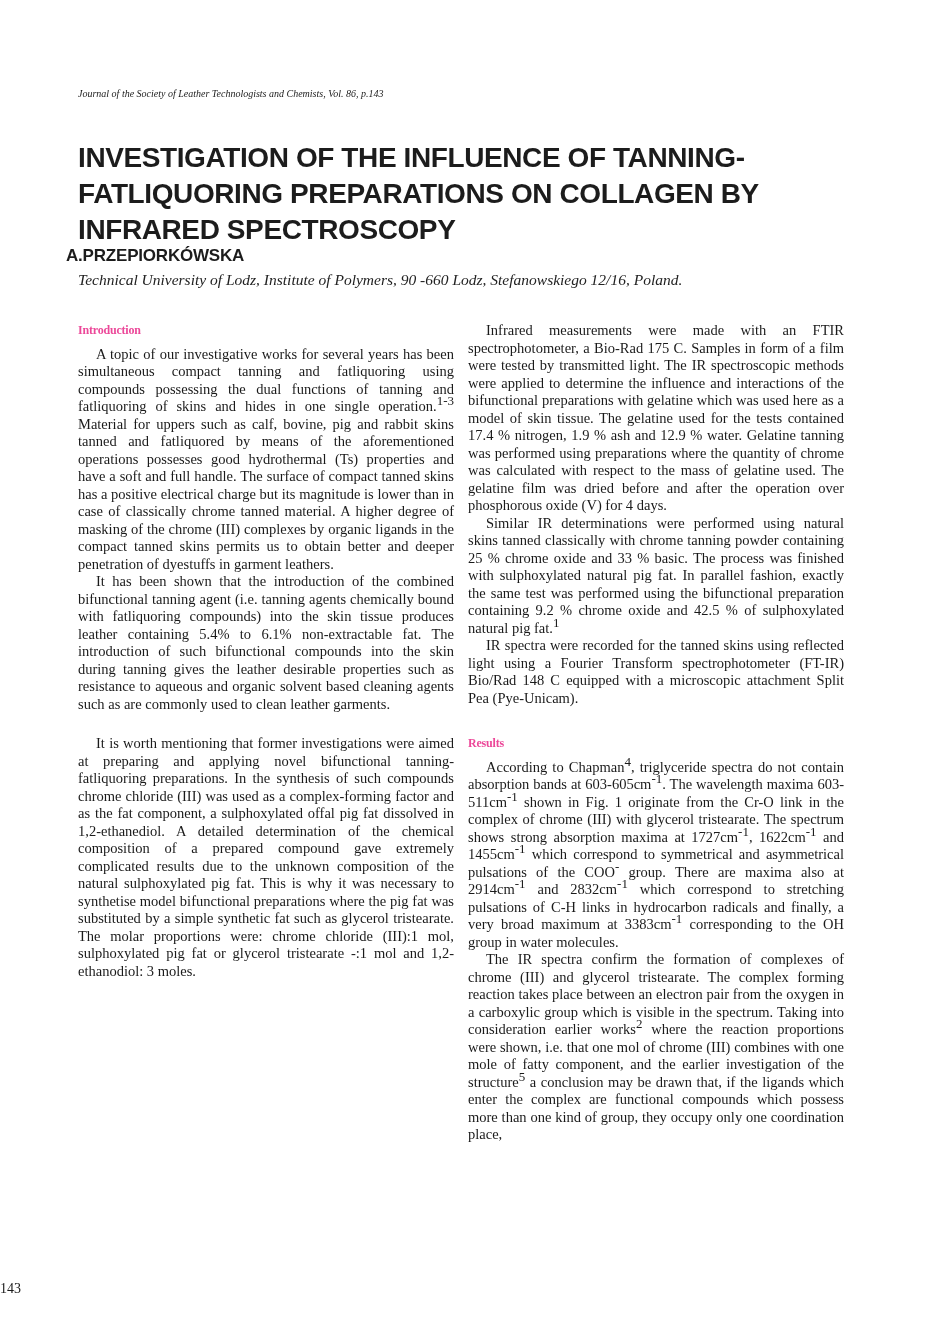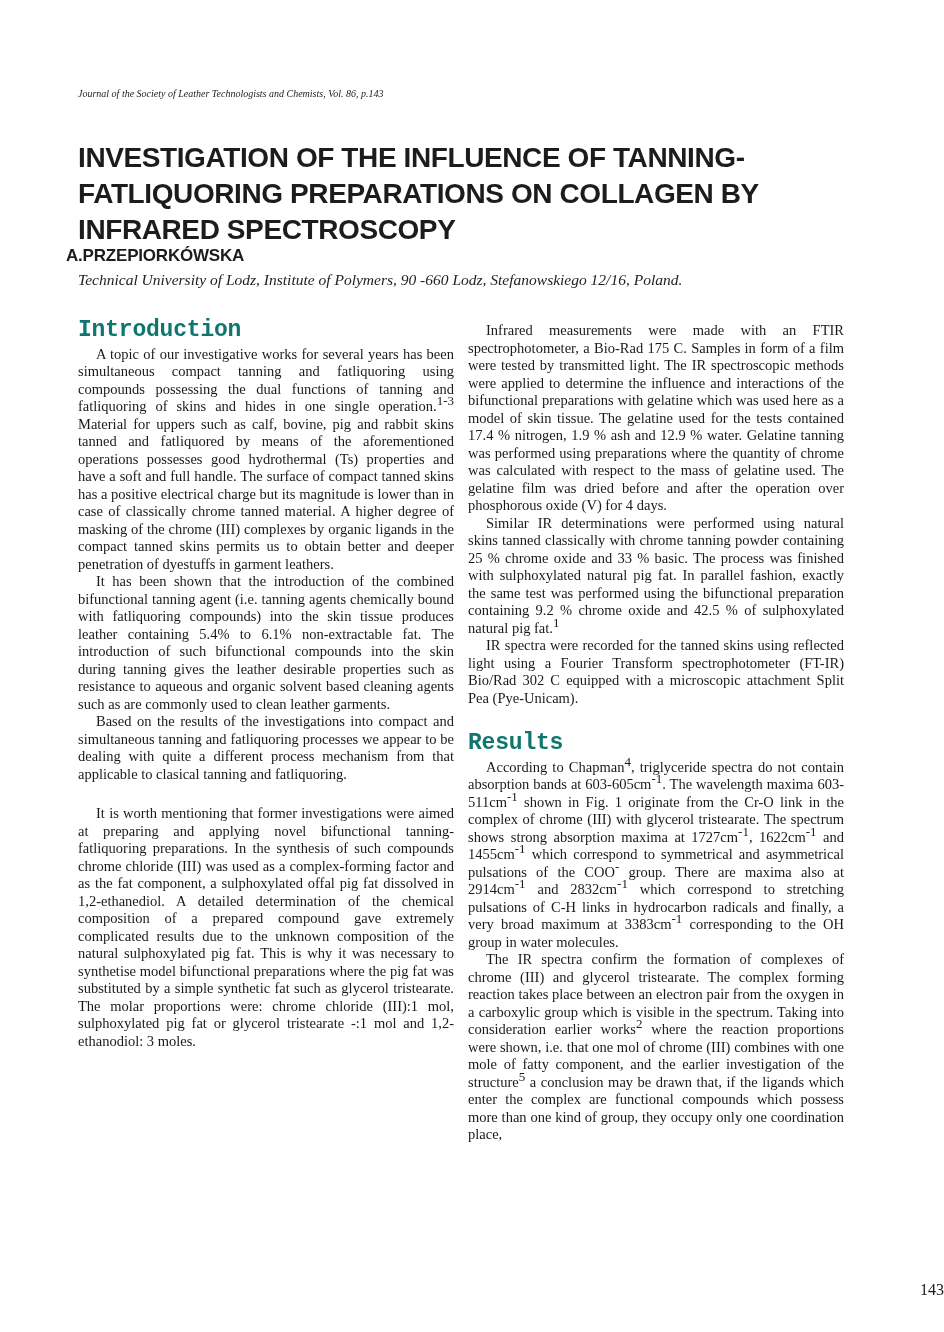--- a/index.html
+++ b/index.html
@@ -29,54 +29,53 @@
     position: absolute; left: 78px; top: 271px;
     font-style: italic; font-size: 15.5px; color: #222;
   }
   .col {
     position: absolute; top: 322px; width: 376px;
     font-size: 14.5px; line-height: 17.5px; text-align: justify;
   }
   .col-left { left: 78px; }
   .col-right { left: 468px; }
   .col h2 {
-    font-family: Liberation Mono, monospace; font-weight: bold;
-    font-size: 23px; margin: 0 0 6px 0; color: #0f766e; letter-spacing: -0.2px;
+    font-family: Liberation Serif, serif; font-weight: bold;
+    font-size: 12px; margin: 0 0 6px 0; color: #ec4899; letter-spacing: -0.2px;
   }
   .col p { margin: 0; text-indent: 18px; }
   .col .gap { height: 22px; }
   .col .gap2 { height: 28px; }
   sup { font-size: 13px; line-height: 0; vertical-align: super; }
   .page-number {
-    position: absolute; top: 1281px; left: 0; width: 944px; text-align: right;
-    font-size: 16px;
+    position: absolute; top: 1281px; left: 0; width: 944px; text-align: left;
+    font-size: 14px;
   }
 </style>
 </head>
 <body>
 
 <div class="running-head">Journal of the Society of Leather Technologists and Chemists, Vol. 86, p.143</div>
 
 <h1 class="title">INVESTIGATION OF THE INFLUENCE OF TANNING-FATLIQUORING PREPARATIONS ON COLLAGEN BY INFRARED SPECTROSCOPY</h1>
 
 <div class="author">A.PRZEPIORKÓWSKA</div>
 <div class="affiliation">Technical University of Lodz, Institute of Polymers, 90 -660 Lodz, Stefanowskiego 12/16, Poland.</div>
 
 <div class="col col-left">
   <h2>Introduction</h2>
   <p><span>A topic of our investigative works for several years has been simultaneous compact tanning and fatliquoring using compounds possessing the dual functions of tanning and fatliquoring of skins and hides in one single operation.</span><sup>1-3</sup><span> Material for uppers such as calf, bovine, pig and rabbit skins tanned and fatliquored by means of the aforementioned operations possesses good hydrothermal (Ts) properties and have a soft and full handle. The surface of compact tanned skins has a positive electrical charge but its magnitude is lower than in case of classically chrome tanned material. A higher degree of masking of the chrome (III) complexes by organic ligands in the compact tanned skins permits us to obtain better and deeper penetration of dyestuffs in garment leathers.</span></p>
   <p>It has been shown that the introduction of the combined bifunctional tanning agent (i.e. tanning agents chemically bound with fatliquoring compounds) into the skin tissue produces leather containing 5.4% to 6.1% non-extractable fat. The introduction of such bifunctional compounds into the skin during tanning gives the leather desirable properties such as resistance to aqueous and organic solvent based cleaning agents such as are commonly used to clean leather garments.</p>
-  <p>Based on the results of the investigations into compact and simultaneous tanning and fatliquoring processes we appear to be dealing with quite a different process mechanism from that applicable to clasical tanning and fatliquoring.</p>
   <div class="gap"></div>
   <p>It is worth mentioning that former investigations were aimed at preparing and applying novel bifunctional tanning- fatliquoring preparations. In the synthesis of such compounds chrome chloride (III) was used as a complex-forming factor and as the fat component, a sulphoxylated offal pig fat dissolved in 1,2-ethanediol. A detailed determination of the chemical composition of a prepared compound gave extremely complicated results due to the unknown composition of the natural sulphoxylated pig fat. This is why it was necessary to synthetise model bifunctional preparations where the pig fat was substituted by a simple synthetic fat such as glycerol tristearate. The molar proportions were: chrome chloride (III):1 mol, sulphoxylated pig fat or glycerol tristearate -:1 mol and 1,2-ethanodiol: 3 moles.</p>
 </div>
 
 <div class="col col-right">
   <p>Infrared measurements were made with an FTIR spectrophotometer, a Bio-Rad 175 C. Samples in form of a film were tested by transmitted light. The IR spectroscopic methods were applied to determine the influence and interactions of the bifunctional preparations with gelatine which was used here as a model of skin tissue. The gelatine used for the tests contained 17.4 % nitrogen, 1.9 % ash and 12.9 % water. Gelatine tanning was performed using preparations where the quantity of chrome was calculated with respect to the mass of gelatine used. The gelatine film was dried before and after the operation over phosphorous oxide (V) for 4 days.</p>
   <p><span>Similar IR determinations were performed using natural skins tanned classically with chrome tanning powder containing 25 % chrome oxide and 33 % basic. The process was finished with sulphoxylated natural pig fat. In parallel fashion, exactly the same test was performed using the bifunctional preparation containing 9.2 % chrome oxide and 42.5 % of sulphoxylated natural pig fat.</span><sup>1</sup></p>
-  <p>IR spectra were recorded for the tanned skins using reflected light using a Fourier Transform spectrophotometer (FT-IR) Bio/Rad 302 C equipped with a microscopic attachment Split Pea (Pye-Unicam).</p>
+  <p>IR spectra were recorded for the tanned skins using reflected light using a Fourier Transform spectrophotometer (FT-IR) Bio/Rad 148 C equipped with a microscopic attachment Split Pea (Pye-Unicam).</p>
   <div class="gap2"></div>
   <h2>Results</h2>
   <p><span>According to Chapman</span><sup>4</sup><span>, triglyceride spectra do not contain absorption bands at 603-605cm</span><sup>-1</sup><span>. The wavelength maxima 603-511cm</span><sup>-1</sup><span> shown in Fig. 1 originate from the Cr-O link in the complex of chrome (III) with glycerol tristearate. The spectrum shows strong absorption maxima at 1727cm</span><sup>-1</sup><span>, 1622cm</span><sup>-1</sup><span> and 1455cm</span><sup>-1</sup><span> which correspond to symmetrical and asymmetrical pulsations of the COO</span><sup>-</sup><span> group. There are maxima also at 2914cm</span><sup>-1</sup><span> and 2832cm</span><sup>-1</sup><span> which correspond to stretching pulsations of C-H links in hydrocarbon radicals and finally, a very broad maximum at 3383cm</span><sup>-1</sup><span> corresponding to the OH group in water molecules.</span></p>
   <p><span>The IR spectra confirm the formation of complexes of chrome (III) and glycerol tristearate. The complex forming reaction takes place between an electron pair from the oxygen in a carboxylic group which is visible in the spectrum. Taking into consideration earlier works</span><sup>2</sup><span> where the reaction proportions were shown, i.e. that one mol of chrome (III) combines with one mole of fatty component, and the earlier investigation of the structure</span><sup>5</sup><span> a conclusion may be drawn that, if the ligands which enter the complex are functional compounds which possess more than one kind of group, they occupy only one coordination place,</span></p>
 </div>
 
 <div class="page-number">143</div>
 
 </body></html>

